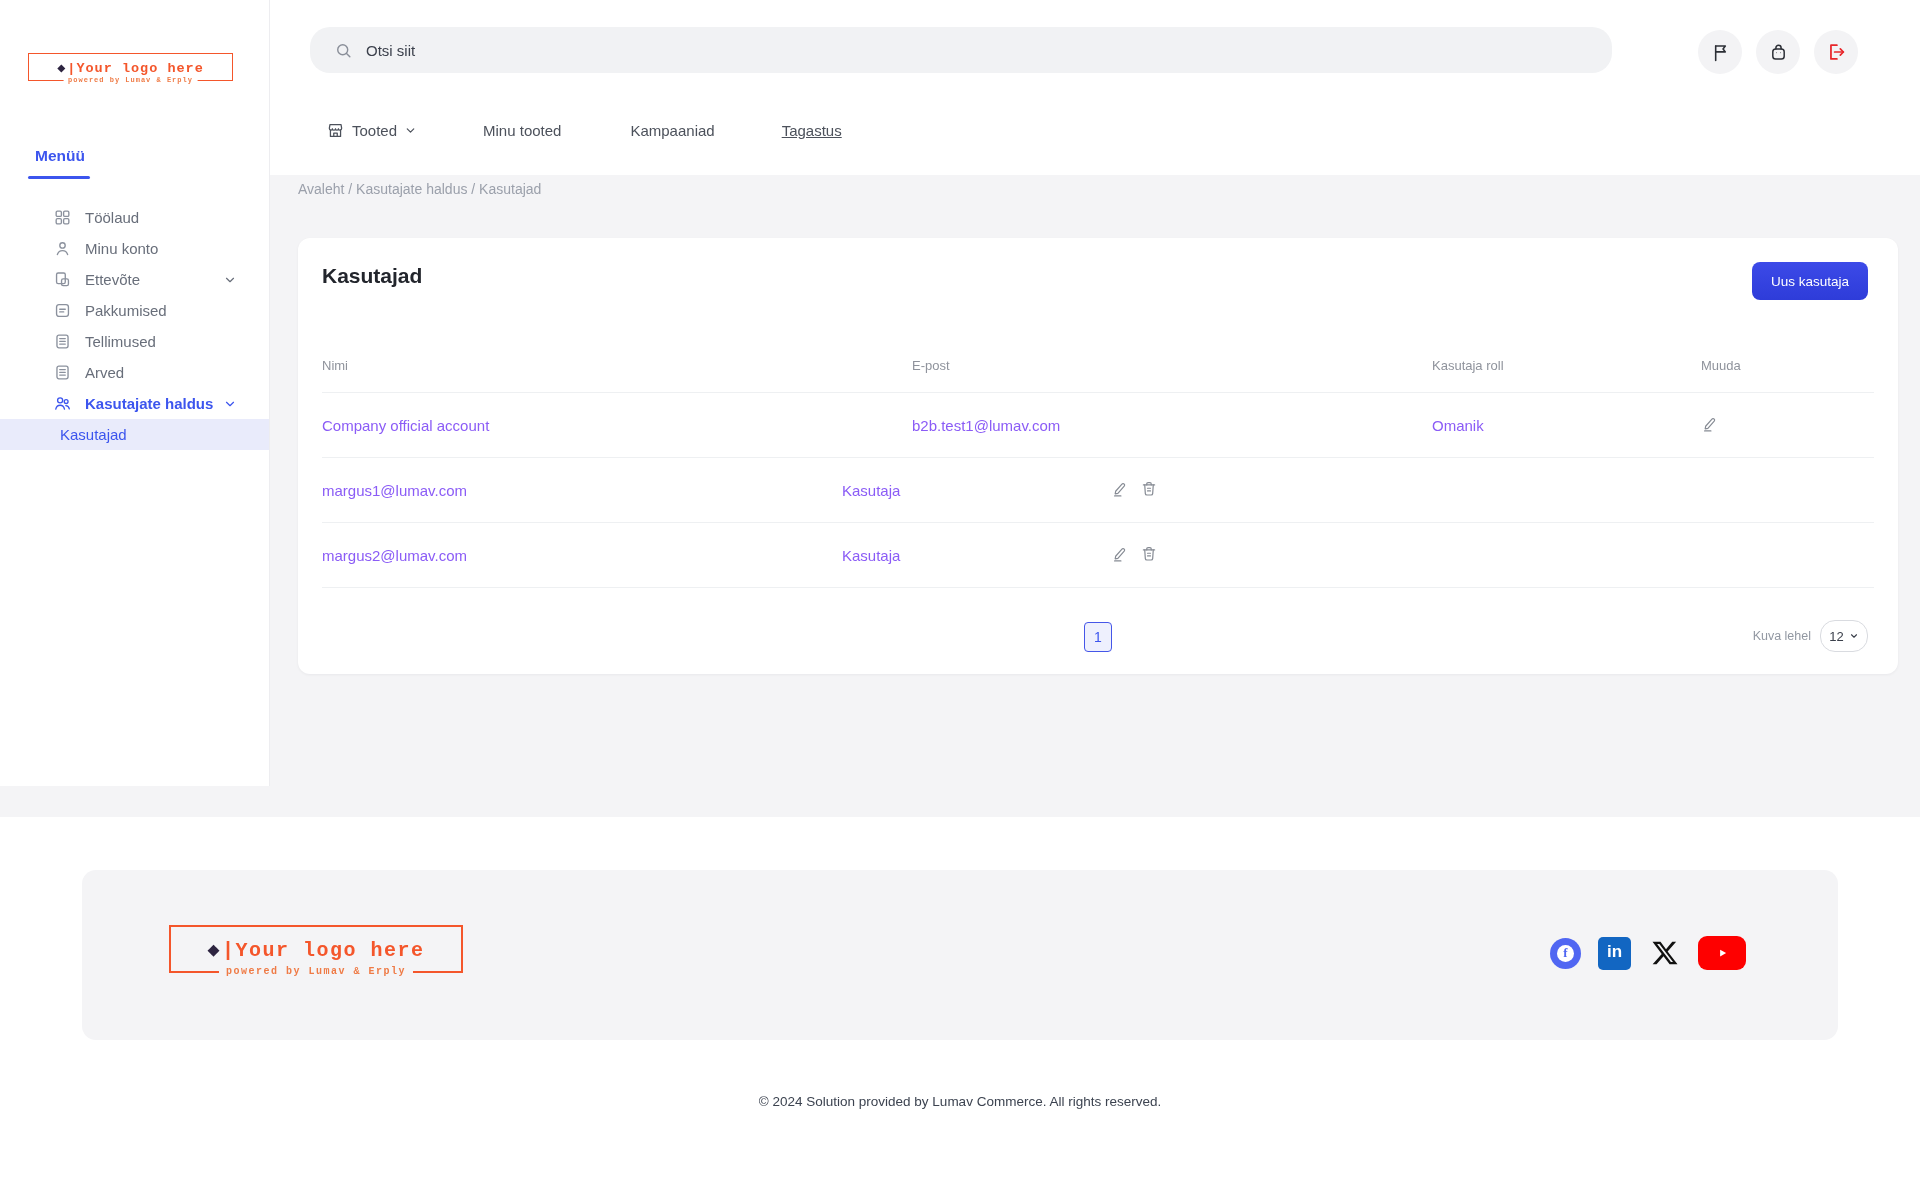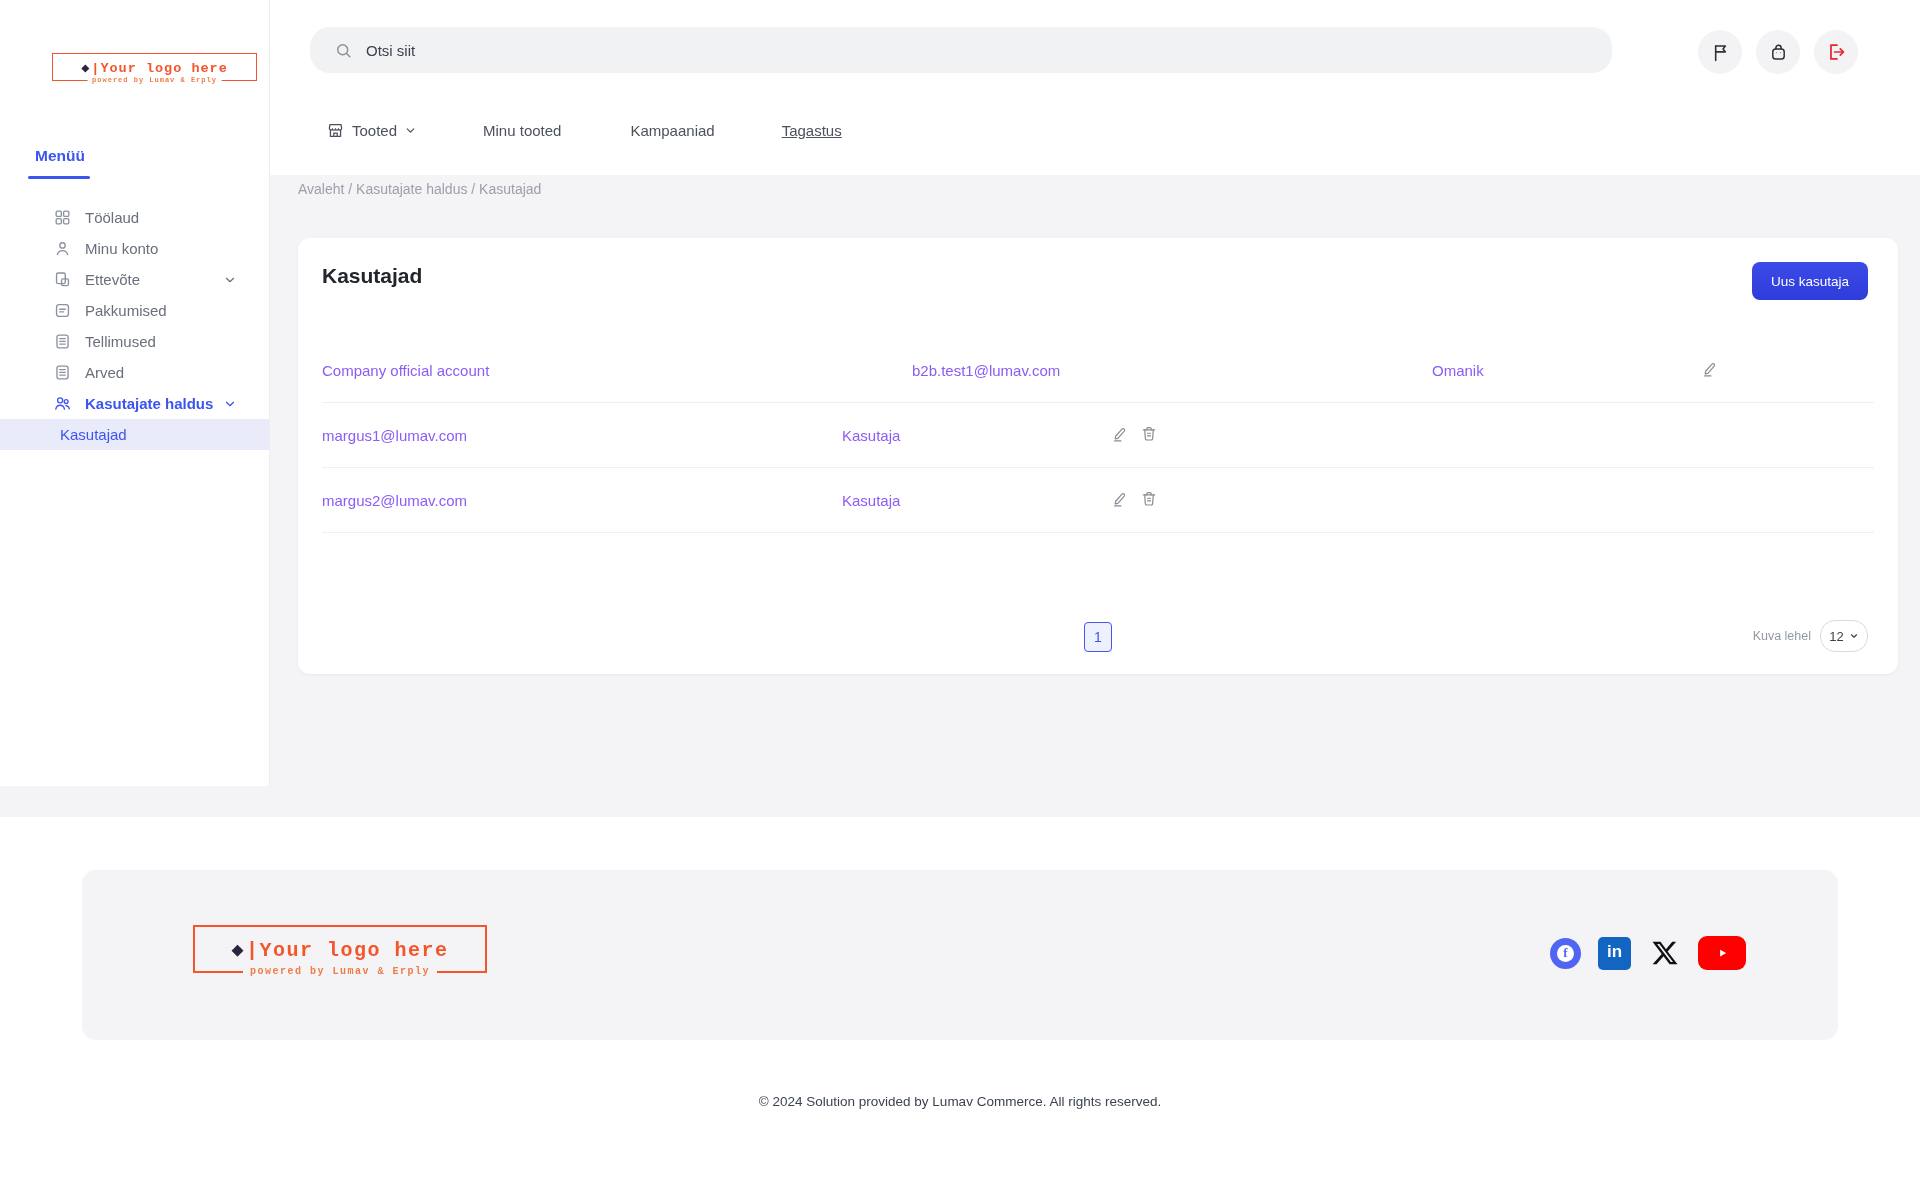--- a/index.html
+++ b/index.html
@@ -1,19 +1,19 @@
 <!DOCTYPE html>
 <html><head>
 <meta charset="utf-8">
 <style>
   * { margin:0; padding:0; box-sizing:border-box; }
   html,body { width:1920px; height:1200px; overflow:hidden; }
   body { font-family:"Liberation Sans", sans-serif; background:#ffffff; color:#33373f; position:relative; }
 
-  .abs { position:absolute;margin-left:24px; }
+  .abs { position:absolute; }
   svg { display:block; }
   .icon { display:inline-flex; align-items:center; justify-content:center; flex:none; }
 
   
   .header { position:absolute; left:0; top:0; width:1920px; height:175px; background:#ffffff; z-index:3; }
 
   .logo-box { position:absolute; border:1.5px solid #f4562b; display:flex; align-items:center; justify-content:center;
               font-family:"Liberation Mono","DejaVu Sans Mono",monospace; color:#f4562b; white-space:nowrap; }
   .logo-box .diamond { color:#2d2440; margin-right:1px; }
   .logo-powered { position:absolute; left:50%; bottom:0; transform:translate(-50%,55%); color:#ef7b46;
@@ -273,20 +273,26 @@
   </div>
 </div>
 
 <div class="breadcrumb">Avaleht / Kasutajate haldus / Kasutajad</div>
 
 <div class="card">
   <div class="card-title">Kasutajad</div>
   <button class="primary-btn">Uus kasutaja</button>
 
   <div class="table">
+    <div class="tr th-row">
+      <div class="th c1">Nimi</div>
+      <div class="th c2">E-post</div>
+      <div class="th c3">Kasutaja roll</div>
+      <div class="th c4" style="padding-left:12px;">Muuda</div>
+    </div>
 
     <div class="tr td-row">
       <div class="td c1">Company official account</div>
       <div class="td c2">b2b.test1@lumav.com</div>
       <div class="td c3">Omanik</div>
       <div class="td c4">
         <button class="row-action">
           <span class="icon">
             <svg width="18" height="18" viewBox="0 0 24 24" fill="none" stroke="currentColor" stroke-width="1.6" stroke-linecap="round" stroke-linejoin="round">
               <path d="M6.2 15 14.6 5.6c.8-.9 2.1-1 2.9-.2.8.7.8 2 .1 2.9L9.2 17.8l-3.6.8.6-3.6Z"></path>

